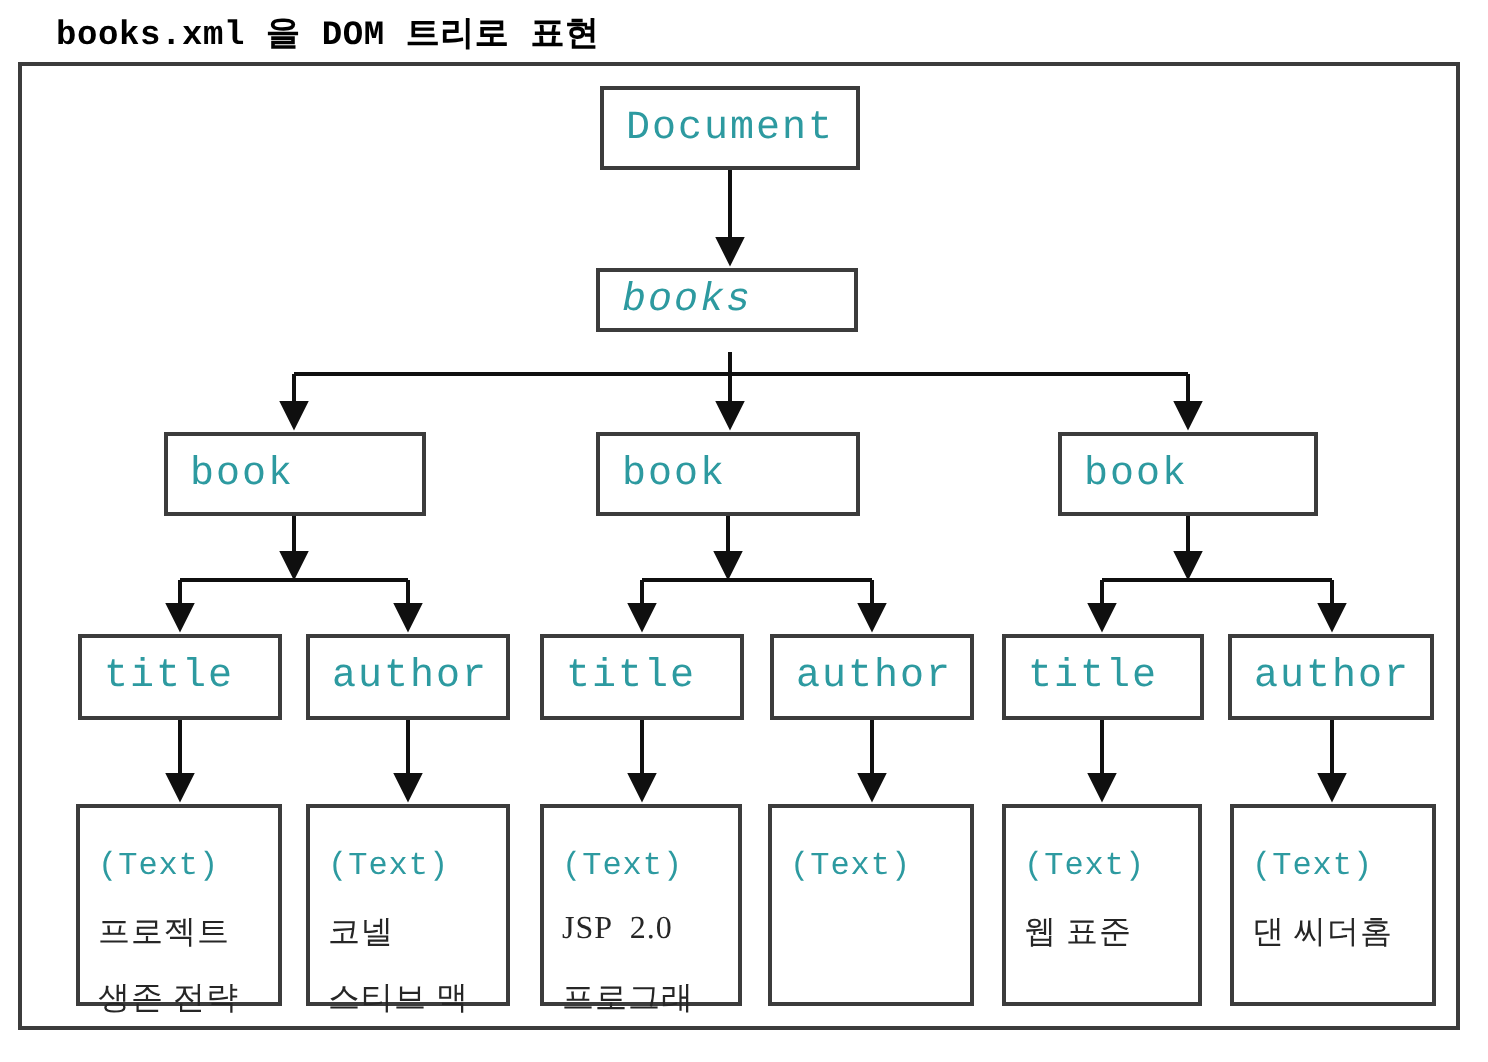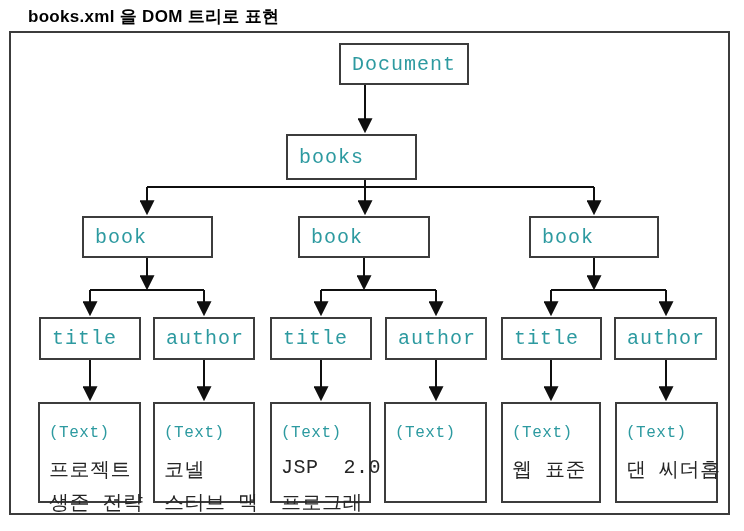--- a/index.html
+++ b/index.html
@@ -10,21 +10,21 @@
     font-family: "Liberation Sans", sans-serif;
   }
   #stage {
     position: relative;
     width: 744px; height: 531px;
     background: #ffffff;
   }
   .diagram-title {
     position: absolute;
     left: 28px; top: 5px;
-    font-family: Liberation Sans, sans-serif;
+    font-family: Liberation Mono, monospace;
     font-weight: 700;
     font-size: 17px;
     color: #000000;
     letter-spacing: 0.3px;
     white-space: pre;
   }
   .frame {
     position: absolute;
     left: 9px; top: 31px;
     width: 721px; height: 484px;
@@ -61,22 +61,22 @@
     display: block;
     font-family: "Liberation Mono", "DejaVu Sans Mono", monospace;
     font-size: 16px;
     letter-spacing: 0.5px;
     color: #2d9aa0;
     white-space: pre;
     height: 32px;
   }
   .leaf .leaf-line {
     display: block;
-    font-family: Liberation Mono, monospace;
-    font-size: 20px;
+    font-family: Liberation Serif, serif;
+    font-size: 16px;
     color: #262626;
     white-space: pre;
     height: 33px;
     letter-spacing: 0.5px;
   }
 </style>
 </head>
 <body>
 
 <div id="stage">
@@ -130,23 +130,23 @@
         <line x1="90" y1="360" x2="90" y2="399" marker-end="url(#arrow)"></line>
         <line x1="204" y1="360" x2="204" y2="399" marker-end="url(#arrow)"></line>
         <line x1="321" y1="360" x2="321" y2="399" marker-end="url(#arrow)"></line>
         <line x1="436" y1="360" x2="436" y2="399" marker-end="url(#arrow)"></line>
         <line x1="551" y1="360" x2="551" y2="399" marker-end="url(#arrow)"></line>
         <line x1="666" y1="360" x2="666" y2="399" marker-end="url(#arrow)"></line>
       </g>
     </g>
   </svg>
 
-  <div class="node" style="left:300px; top:43px; width:130px; height:42px;margin-left:39px;">Document</div>
+  <div class="node" style="left:300px; top:43px; width:130px; height:42px;">Document</div>
 
-  <div class="node" style="left:286px; top:134px; width:131px; height:46px;">books</div>
+  <div class="node" style="left:298px; top:134px; width:131px; height:32px;font-style:italic;">books</div>
 
   <div class="node" style="left:82px;  top:216px; width:131px; height:42px;">book</div>
   <div class="node" style="left:298px; top:216px; width:132px; height:42px;">book</div>
   <div class="node" style="left:529px; top:216px; width:130px; height:42px;">book</div>
 
   <div class="node" style="left:39px;  top:317px; width:102px; height:43px;">title</div>
   <div class="node" style="left:153px; top:317px; width:102px; height:43px;">author</div>
   <div class="node" style="left:270px; top:317px; width:102px; height:43px;">title</div>
   <div class="node" style="left:385px; top:317px; width:102px; height:43px;">author</div>
   <div class="node" style="left:501px; top:317px; width:101px; height:43px;">title</div>

